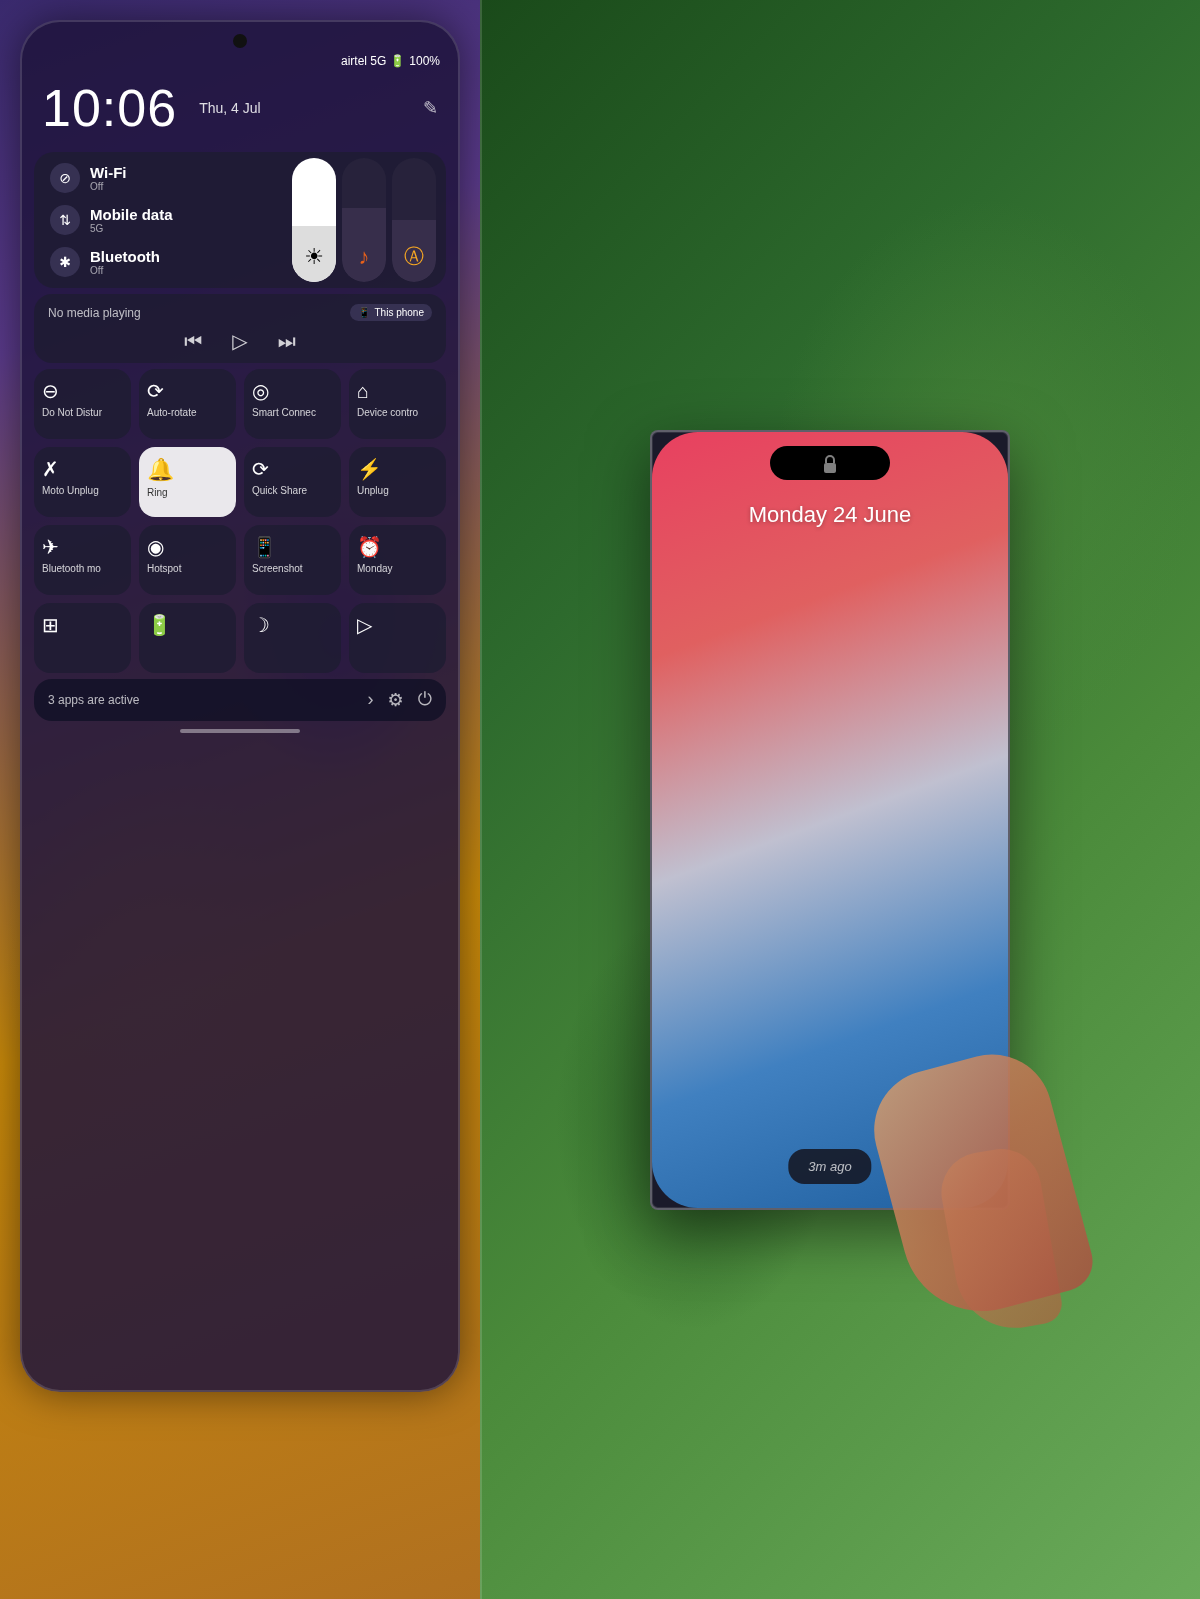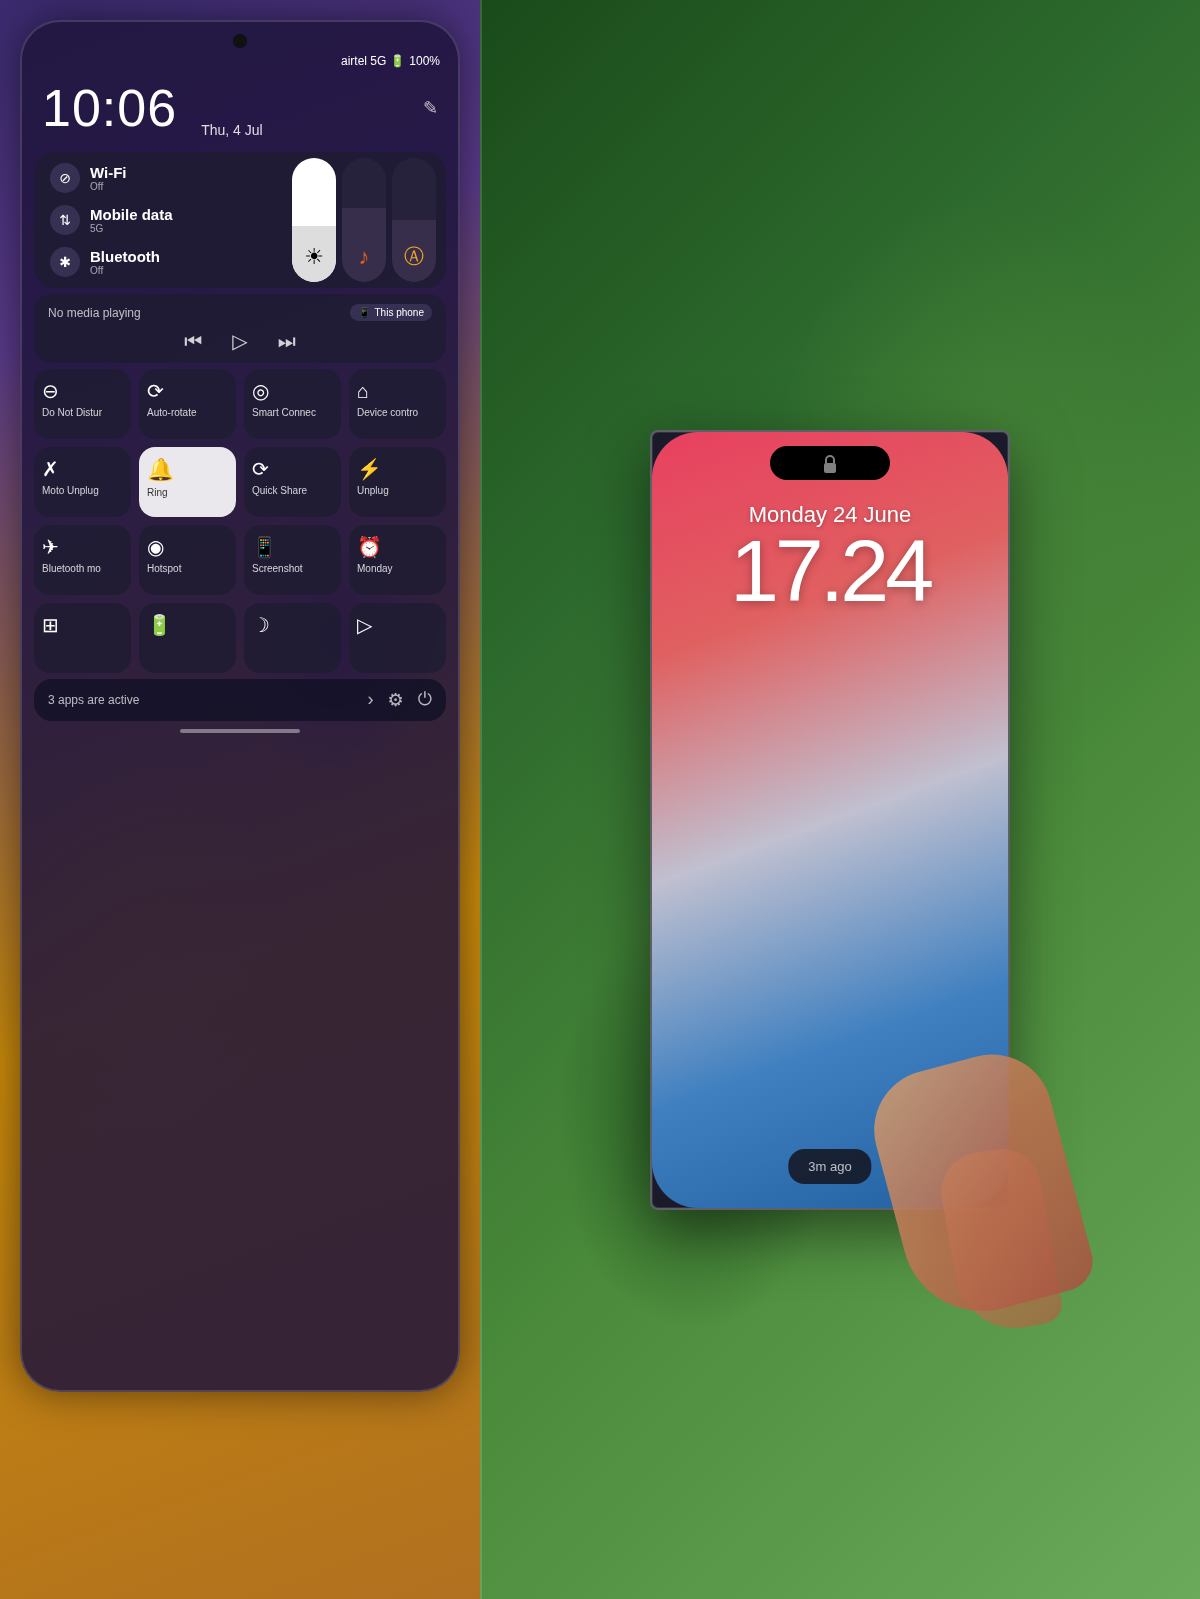--- a/index.html
+++ b/index.html
@@ -69,21 +69,21 @@
     }
 
     .clock-time {
       font-size: 52px;
       font-weight: 300;
       letter-spacing: 1px;
     }
 
     .clock-date {
       font-size: 14px;
-      margin-left: 0;
+      margin-left: 12px;
       color: rgba(255,255,255,0.85);
     }
 
     .edit-icon {
       font-size: 18px;
       color: rgba(255,255,255,0.7);
     }
 
     
     .connect-panel {
@@ -393,20 +393,21 @@
       bottom: 24px;
       left: 50%;
       transform: translateX(-50%);
       background: rgba(20,20,30,0.85);
       border-radius: 16px;
       padding: 10px 20px;
       color: rgba(255,255,255,0.7);
       font-size: 13px;
       z-index: 5;
       white-space: nowrap;
+      font-style: italic;
     }
 
     
     .divider {
       position: absolute;
       top: 0;
       left: 480px;
       width: 2px;
       height: 1599px;
       background: rgba(255,255,255,0.15);
@@ -421,21 +422,21 @@
   <div class="android-phone">
     <div class="android-notch"></div>
 
     <div class="status-bar">
       <span>airtel 5G</span>
       <span>🔋</span>
       <span>100%</span>
     </div>
 
     <div class="clock-section">
-      <div style="display:flex;align-items:flex-end;gap:24px;">
+      <div style="display:flex;align-items:center;gap:10px;">
         <span class="clock-time">10:06</span>
         <span class="clock-date">Thu, 4 Jul</span>
       </div>
       <span class="edit-icon">✎</span>
     </div>
 
     <div class="connect-panel">
       <div class="connect-items">
         <div class="connect-item">
           <div class="connect-item-icon">⊘</div>
@@ -582,21 +583,20 @@
         <div class="dynamic-island"></div>
 
         <div style="position:absolute;top:22px;left:50%;transform:translateX(-50%);z-index:11;">
           <svg width="16" height="20" viewBox="0 0 16 20">
             <rect x="2" y="9" width="12" height="10" rx="2" fill="rgba(255,255,255,0.5)"></rect>
             <path d="M4 9V6a4 4 0 0 1 8 0v3" stroke="rgba(255,255,255,0.5)" stroke-width="2" fill="none"></path>
           </svg>
         </div>
 
         <div class="iphone-date">Monday 24 June</div>
-        <div class="iphone-time">17.24</div>
 
         <div class="iphone-bottom-pill">
           <span>3m ago</span>
         </div>
       </div>
     </div>
 
     <div style="position:absolute;bottom:-60px;right:-40px;width:180px;height:250px;background:linear-gradient(140deg,#d4a070,#c07050,#a85040);border-radius:60px 60px 30px 80px;transform:rotate(-15deg);z-index:1;opacity:0.85;"></div>
     <div style="position:absolute;bottom:-80px;right:-20px;width:100px;height:180px;background:linear-gradient(140deg,#c49060,#b06040);border-radius:40px 40px 20px 60px;transform:rotate(-10deg);z-index:0;opacity:0.7;"></div>
   </div>

